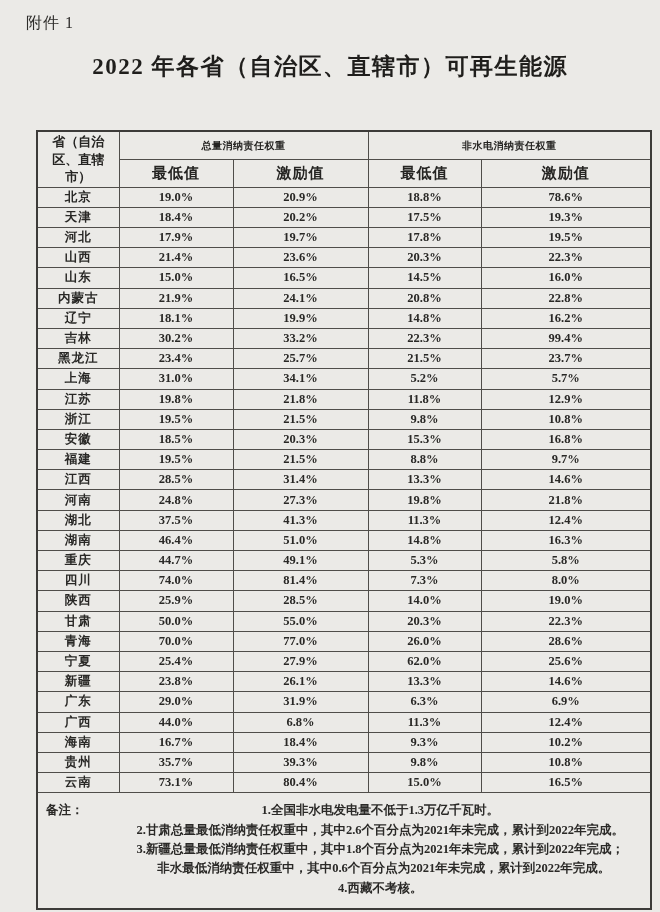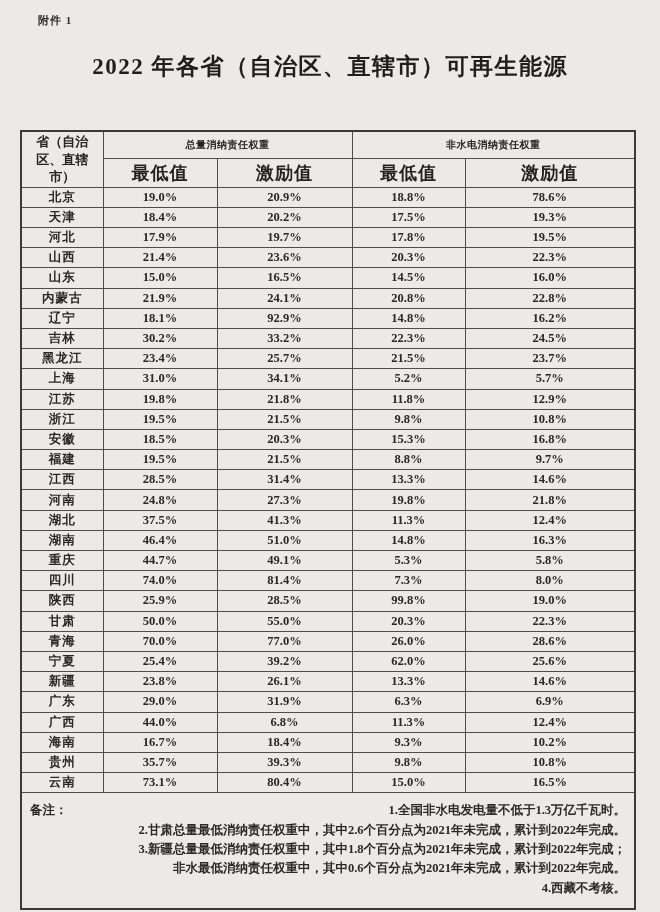--- a/index.html
+++ b/index.html
@@ -8,71 +8,71 @@
     height: 912px;
     background: linear-gradient(180deg, #f7f6f3 0%, #edecc e9 3%, #ebeae7 55%, #e7e6e3 100%);
     background-color: #ebeae7;
     font-family: "Liberation Serif", "DejaVu Serif", serif;
     color: #2c2b29;
     overflow: hidden;
   }
   .page { width: 660px; height: 912px; position: relative; }
   .attachment {
     position: absolute;
-    left: 38px;
+    left: 26px;
     top: 13px;
-    font-size: 11px;
-    font-weight: bold;
+    font-size: 16px;
+    font-weight: normal;
     letter-spacing: 1px;
     color: #2e2d2b;
   }
   .title {
     position: absolute;
     top: 48px;
     left: 0;
     width: 660px;
     margin: 0;
     text-align: center;
     font-size: 23px;
     font-weight: bold;
     line-height: 37px;
     letter-spacing: 1.5px;
     color: #1f1e1c;
   }
   .title-line { display: block; }
   table.weights {
     position: absolute;
-    left: 20px;
+    left: 36px;
     top: 130px;
     width: 614px;
     border-collapse: collapse;
     table-layout: fixed;
     border: 2px solid #3d3b39;
   }
   th, td {
     border: 1px solid #4f4d4a;
     text-align: center;
     vertical-align: middle;
     padding: 0 2px;
     overflow: hidden;
   }
   thead th { font-weight: bold; color: #252422; }
   .province-th { font-size: 13px; line-height: 1.35; padding: 1px 3px; }
   .group-th { height: 22px; font-size: 10px; letter-spacing: 0.5px; }
-  .sub-th { height: 21px; font-size: 18px; letter-spacing: 1px; }
+  .sub-th { height: 21px; font-size: 15px; letter-spacing: 1px; }
   tbody td {
     height: 19.2px;
     font-size: 12.5px;
     font-weight: bold;
     color: #29282          6;
     color: #292826;
   }
   td[data-name="province-cell"] { letter-spacing: 1px; }
   .notes-cell {
-    text-align: right;
+    text-align: center;
     vertical-align: top;
     padding: 8px 8px 10px 8px;
     height: 78px;
   }
   .notes-wrap {
     display: flex;
     align-items: flex-start;
     font-size: 12.5px;
     font-weight: bold;
     line-height: 1.55;
@@ -153,30 +153,30 @@
         <tr data-name="table-row">
           <td data-name="province-cell">内蒙古</td>
           <td data-name="total-min-cell">21.9%</td>
           <td data-name="total-incentive-cell">24.1%</td>
           <td data-name="nonhydro-min-cell">20.8%</td>
           <td data-name="nonhydro-incentive-cell">22.8%</td>
         </tr>
         <tr data-name="table-row">
           <td data-name="province-cell">辽宁</td>
           <td data-name="total-min-cell">18.1%</td>
-          <td data-name="total-incentive-cell">92.9%</td>
+          <td data-name="total-incentive-cell">19.9%</td>
           <td data-name="nonhydro-min-cell">14.8%</td>
           <td data-name="nonhydro-incentive-cell">16.2%</td>
         </tr>
         <tr data-name="table-row">
           <td data-name="province-cell">吉林</td>
           <td data-name="total-min-cell">30.2%</td>
           <td data-name="total-incentive-cell">33.2%</td>
           <td data-name="nonhydro-min-cell">22.3%</td>
-          <td data-name="nonhydro-incentive-cell">24.5%</td>
+          <td data-name="nonhydro-incentive-cell">99.4%</td>
         </tr>
         <tr data-name="table-row">
           <td data-name="province-cell">黑龙江</td>
           <td data-name="total-min-cell">23.4%</td>
           <td data-name="total-incentive-cell">25.7%</td>
           <td data-name="nonhydro-min-cell">21.5%</td>
           <td data-name="nonhydro-incentive-cell">23.7%</td>
         </tr>
         <tr data-name="table-row">
           <td data-name="province-cell">上海</td>
@@ -252,41 +252,41 @@
           <td data-name="province-cell">四川</td>
           <td data-name="total-min-cell">74.0%</td>
           <td data-name="total-incentive-cell">81.4%</td>
           <td data-name="nonhydro-min-cell">7.3%</td>
           <td data-name="nonhydro-incentive-cell">8.0%</td>
         </tr>
         <tr data-name="table-row">
           <td data-name="province-cell">陕西</td>
           <td data-name="total-min-cell">25.9%</td>
           <td data-name="total-incentive-cell">28.5%</td>
-          <td data-name="nonhydro-min-cell">99.8%</td>
+          <td data-name="nonhydro-min-cell">14.0%</td>
           <td data-name="nonhydro-incentive-cell">19.0%</td>
         </tr>
         <tr data-name="table-row">
           <td data-name="province-cell">甘肃</td>
           <td data-name="total-min-cell">50.0%</td>
           <td data-name="total-incentive-cell">55.0%</td>
           <td data-name="nonhydro-min-cell">20.3%</td>
           <td data-name="nonhydro-incentive-cell">22.3%</td>
         </tr>
         <tr data-name="table-row">
           <td data-name="province-cell">青海</td>
           <td data-name="total-min-cell">70.0%</td>
           <td data-name="total-incentive-cell">77.0%</td>
           <td data-name="nonhydro-min-cell">26.0%</td>
           <td data-name="nonhydro-incentive-cell">28.6%</td>
         </tr>
         <tr data-name="table-row">
           <td data-name="province-cell">宁夏</td>
           <td data-name="total-min-cell">25.4%</td>
-          <td data-name="total-incentive-cell">39.2%</td>
+          <td data-name="total-incentive-cell">27.9%</td>
           <td data-name="nonhydro-min-cell">62.0%</td>
           <td data-name="nonhydro-incentive-cell">25.6%</td>
         </tr>
         <tr data-name="table-row">
           <td data-name="province-cell">新疆</td>
           <td data-name="total-min-cell">23.8%</td>
           <td data-name="total-incentive-cell">26.1%</td>
           <td data-name="nonhydro-min-cell">13.3%</td>
           <td data-name="nonhydro-incentive-cell">14.6%</td>
         </tr>

